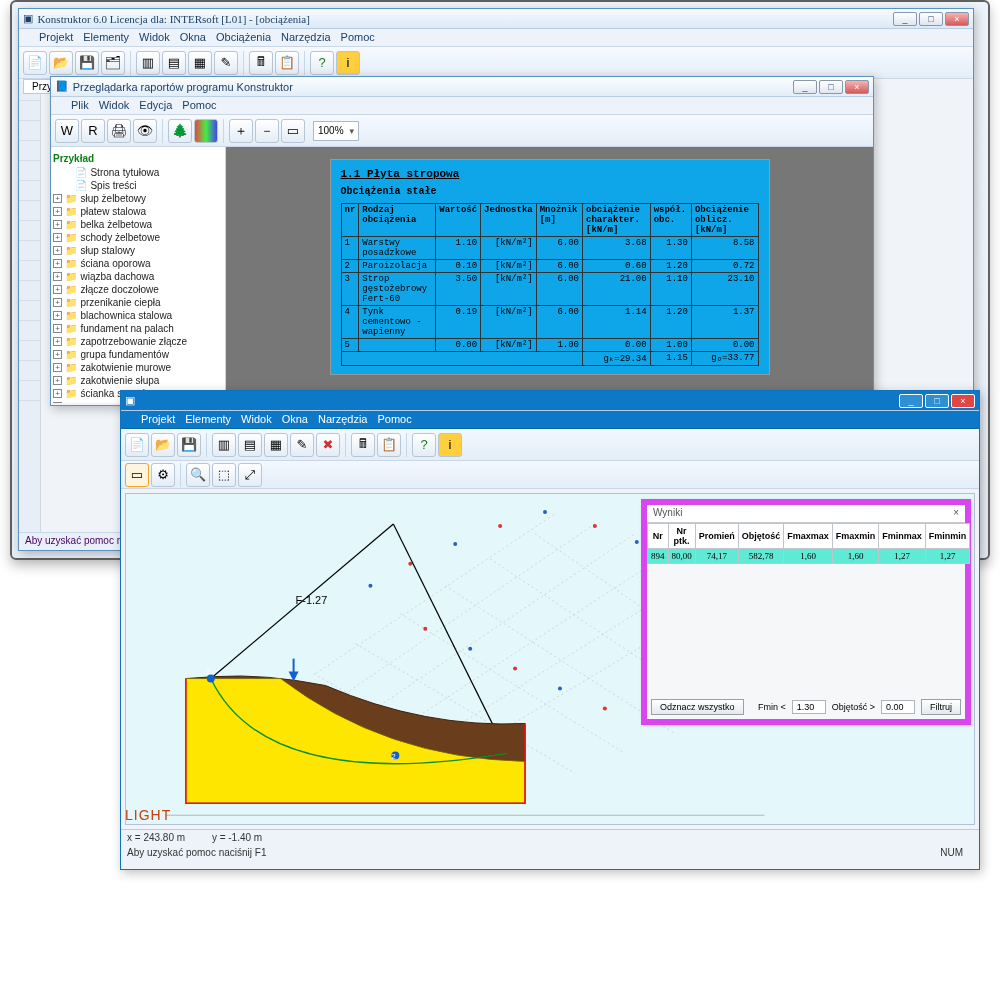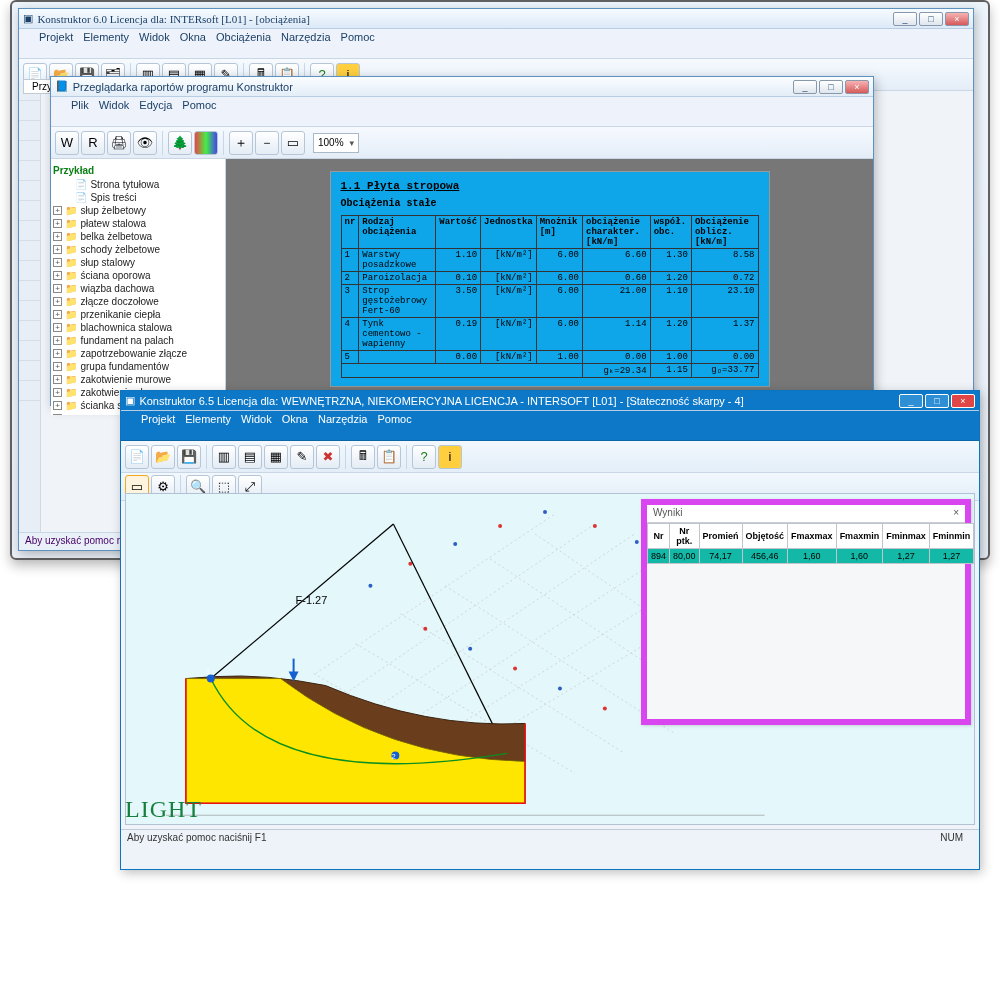--- a/index.html
+++ b/index.html
@@ -37,21 +37,21 @@
   }
   .titlebar .spacer { flex: 1; }
   .win-btns { display: flex; gap: 2px; }
   .win-btn {
     width: 24px; height: 14px; border: 1px solid #8898aa; border-radius: 2px;
     background: linear-gradient(#fff,#dfe6ee); font-size: 9px; text-align: center;
     line-height: 12px; cursor: pointer;
   }
   .win-btn.close { background: linear-gradient(#f7b3b3,#d65a5a); color:#fff;}
   .menubar {
-    height: 30px; background: #eef3fb; border-bottom: 1px solid #c9d6e5;
+    height: 18px; background: #eef3fb; border-bottom: 1px solid #c9d6e5;
     display: flex; gap: 10px; padding: 2px 20px; font-size: 11px; color: #1b3f66;
   }
   .menubar span { cursor: pointer; }
   .toolbar {
     height: 32px; background: linear-gradient(#f6faff,#e4edf7);
     border-bottom: 1px solid #c9d6e5; display: flex; align-items: center;
     padding: 0 4px; gap: 2px;
   }
   .tb-btn {
     width: 24px; height: 24px; border: 1px solid #b7c6d6; border-radius: 3px;
@@ -96,36 +96,36 @@
   #w3 { left: 120px; top: 390px; width: 860px; height: 480px;
         border-color:#0c73c0;}
   #w3 .titlebar{background:#0c78c7;color:#fff;}
   #w3 .titlebar .win-btn{border-color:#fff;background:#2e8fd4;color:#fff;}
   #w3 .titlebar .win-btn.close{background:#e04646;}
   #w3 .menubar{background:#0c78c7;color:#fff;border-bottom:1px solid #0b66a8;}
   #w3 .toolbar{background:linear-gradient(#f2f8fe,#e3eef8);}
   #w3 .canvas-wrap{position:absolute;left:4px;top:102px;right:4px;bottom:44px;
     border:1px solid #b0c2d4;background:#e4f7fb;}
   #w3 svg{position:absolute;inset:0;}
-  #w3 .light-label{position:absolute;left:4px;bottom:46px;font-size:24px;
-    font-family:Liberation Serif, serif;font-weight:400;color:#15803d;letter-spacing:1px;}
+  #w3 .light-label{position:absolute;left:4px;bottom:46px;font-size:14px;
+    font-family:Liberation Sans, sans-serif;font-weight:400;color:#c2410c;letter-spacing:1px;}
   #w3 .status{position:absolute;left:0;right:0;bottom:0;height:40px;
     border-top:1px solid #c0ccd9;background:#eef3f9;font-size:10px;color:#333;}
   #w3 .status .row{padding:2px 6px;}
   #w3 .coords span{display:inline-block;margin-right:24px;}
 
   
   .wyniki{position:absolute;right:8px;top:108px;width:330px;height:226px;
     background:#f6f7f8;border:6px solid #d946ef;box-shadow:1px 1px 3px rgba(0,0,0,.15);}
   .wyniki .pnl-title{height:18px;background:#fff;border-bottom:1px solid #c8cdd3;
     padding:2px 6px;font-size:10px;color:#555;display:flex;}
   .wyniki .pnl-title .x{margin-left:auto;cursor:pointer;}
   .wyniki table{width:100%;border-collapse:collapse;font-size:9px;}
   .wyniki th{background:#fff;border:1px solid #c0c5cc;padding:2px 3px;font-weight:bold;}
-  .wyniki td{border:1px solid #c0c5cc;padding:2px 3px;background:#14b8a6;text-align:center;}
+  .wyniki td{border:1px solid #c0c5cc;padding:2px 3px;background:#5eead4;text-align:center;font-family:Liberation Serif, serif;}
   .wyniki .footer{position:absolute;bottom:4px;left:4px;right:4px;display:flex;
     align-items:center;gap:6px;font-size:9px;}
   .wyniki .footer .btn{border:1px solid #9aa0a8;background:linear-gradient(#fff,#e6e9ed);
     padding:2px 8px;cursor:pointer;}
   .wyniki .footer .fld{background:#fff;border:1px solid #aeb4bb;padding:1px 4px;width:34px;}
 </style>
 </head>
 <body>
 
 <div class="monitor"></div>
@@ -346,21 +346,21 @@
                 <th>Obciążenie oblicz. [kN/m]</th>
               </tr>
             </thead>
           <tbody id="rpt-body">
               <tr>
                 <td>1</td>
                 <td class="">Warstwy posadzkowe</td>
                 <td class="num">1.10</td>
                 <td class="num">[kN/m²]</td>
                 <td class="num">6.00</td>
-                <td class="num">6.60</td>
+                <td class="num">3.68</td>
                 <td class="num">1.30</td>
                 <td class="num">8.58</td>
               </tr>
               <tr>
                 <td>2</td>
                 <td class="">Paroizolacja</td>
                 <td class="num">0.10</td>
                 <td class="num">[kN/m²]</td>
                 <td class="num">6.00</td>
                 <td class="num">0.60</td>
@@ -408,21 +408,20 @@
             </tfoot>
         </table>
       </div>
     </div>
   </div>
 </div>
 
 <div id="w3" class="window">
   <div class="titlebar">
     <span>▣</span>
-    <span style="margin-left:4px;">Konstruktor 6.5 Licencja dla: WEWNĘTRZNA, NIEKOMERCYJNA LICENCJA - INTERSOFT [L01] - [Stateczność skarpy - 4]</span>
     <span class="spacer"></span>
     <div class="win-btns">
       <div class="win-btn">_</div>
       <div class="win-btn">□</div>
       <div class="win-btn close">×</div>
     </div>
   </div>
   <div class="menubar">
     <span>Projekt</span>
     <span>Elementy</span>
@@ -540,30 +539,43 @@
             <th>Fmaxmin</th>
             <th>Fminmax</th>
             <th>Fminmin</th>
           </tr>
         </thead>
       <tbody>
           <tr id="wyn-row">
             <td>894</td>
             <td>80,00</td>
             <td>74,17</td>
-            <td>456,46</td>
+            <td>582,78</td>
             <td>1,60</td>
             <td>1,60</td>
             <td>1,27</td>
             <td>1,27</td>
           </tr>
         </tbody>
     </table>
+    <div class="footer">
+      <span class="btn">Odznacz wszystko</span>
+      <span style="flex:1"></span>
+      <span>Fmin &lt;</span>
+      <span class="fld">1.30</span>
+      <span>Objętość &gt;</span>
+      <span class="fld">0.00</span>
+      <span class="btn">Filtruj</span>
+    </div>
   </div>
 
   <div class="status">
+    <div class="row coords">
+      <span>x = 243.80 m</span>
+      <span>y = -1.40 m</span>
+    </div>
     <div class="row" style="display:flex;">
       <span>Aby uzyskać pomoc naciśnij F1</span>
       <span style="flex:1"></span>
       <span style="margin-right:10px;">NUM</span>
     </div>
   </div>
 </div>
 
 </body></html>

